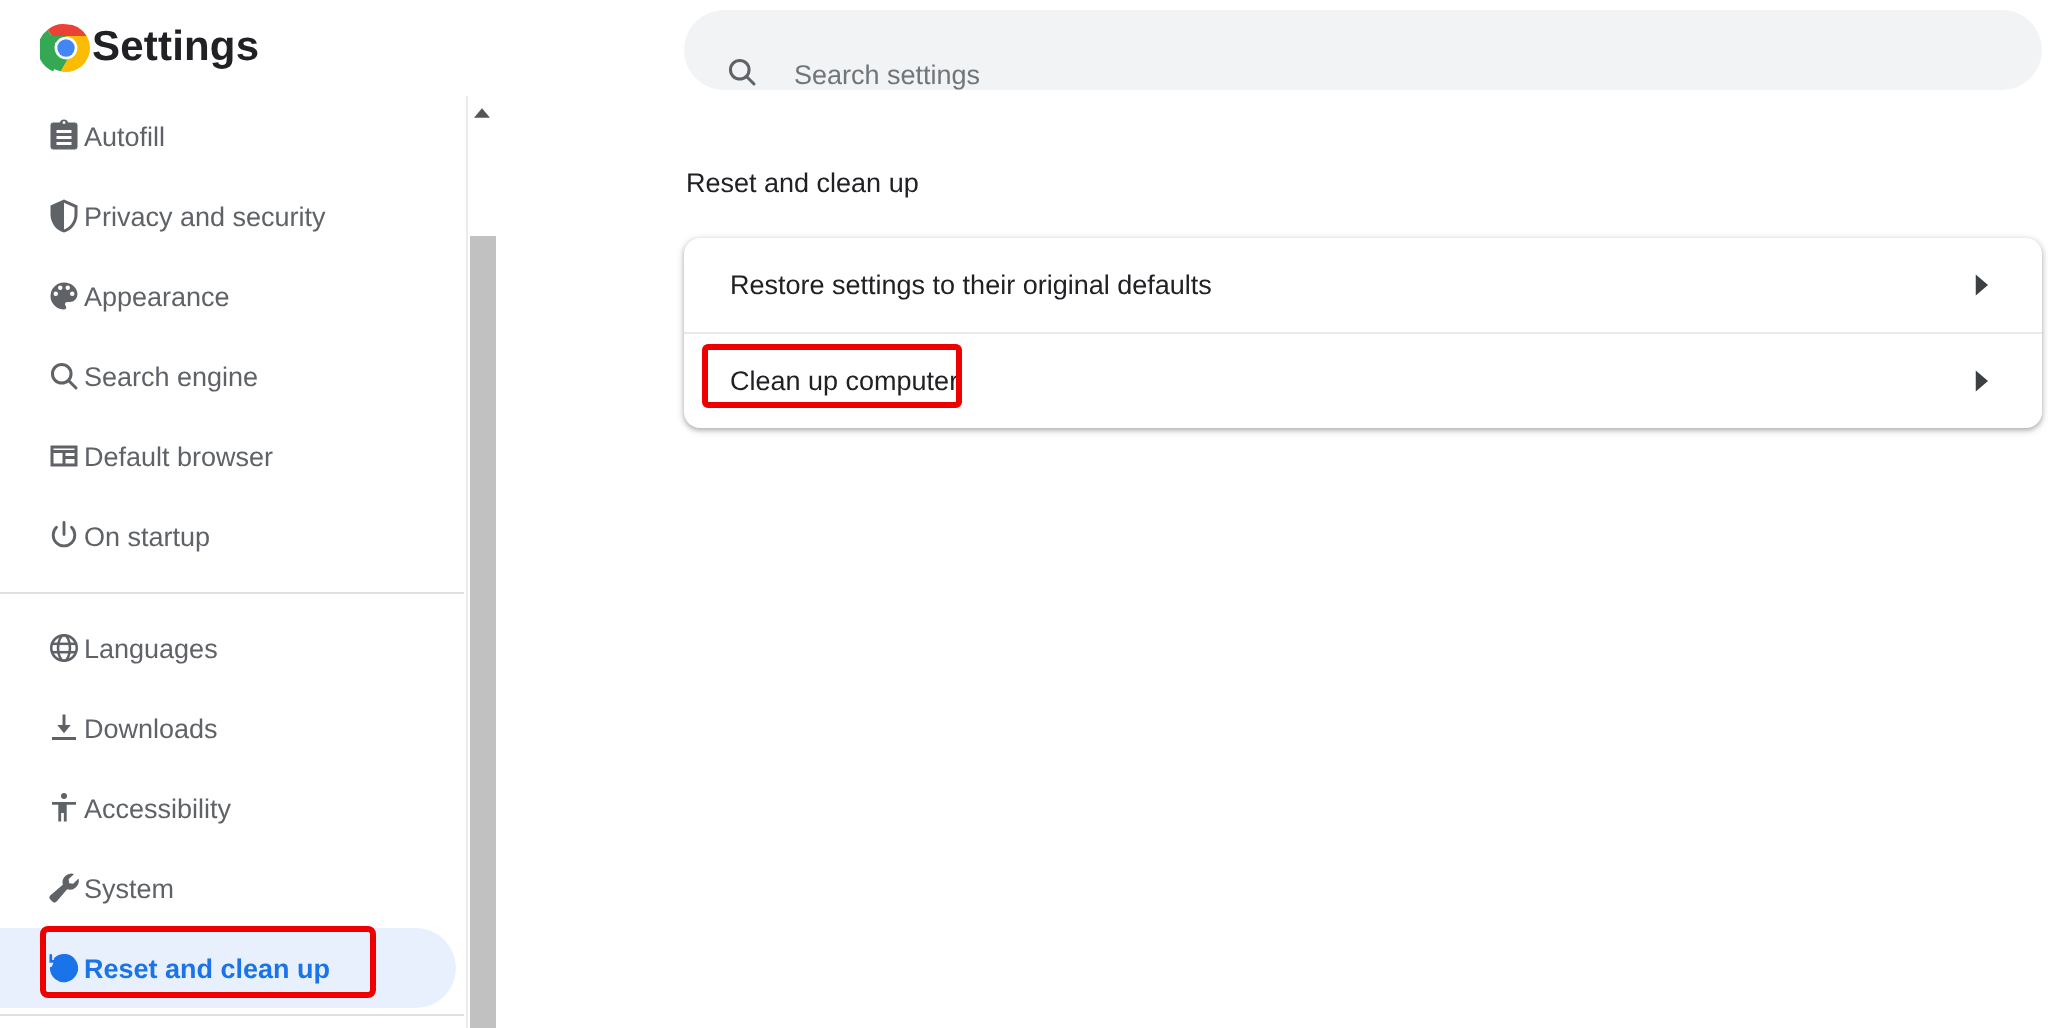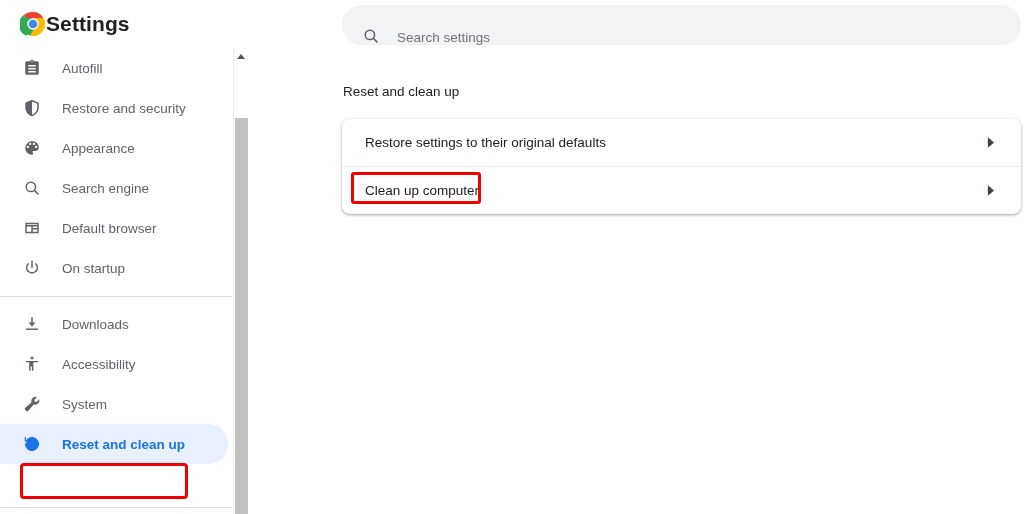--- a/index.html
+++ b/index.html
@@ -41,21 +41,21 @@
     color: #5f6368;
     font-size: 13.5px;
     border-radius: 0 20px 20px 0;
     margin-bottom: 0;
   }
   .navitem .ic {
     width: 20px; height: 20px; margin-left: 22px; flex: none;
     display: flex; align-items: center; justify-content: center;
   }
   .navitem .ic svg { display:block; }
-  .navitem .lbl { margin-left: 20px; white-space: nowrap; }
+  .navitem .lbl { white-space: nowrap; }
   .navitem.selected {
     background: #e8f0fe;
     color: #1a73e8;
     font-weight: bold;
   }
   .navitem.selected .ic svg { fill: #1a73e8; stroke: #1a73e8; }
 
   .divider {
     position: absolute; left: 0; width: 232px; height: 1px;
     background: #e0e0e0;
@@ -180,21 +180,21 @@
         <span class="lbl">Autofill</span>
       </div>
 
       <div class="navitem">
         <span class="ic">
           <svg viewBox="0 0 24 24" width="18" height="18" fill="#5f6368">
             <path d="M12 1L3 5v6c0 5.55 3.84 10.74 9 12 5.16-1.26 9-6.45 9-12V5zm0 2.18l7 3.11V11c0 4.52-2.98 8.74-7 9.93z"></path>
             <path d="M12 3.18V20.93C7.98 19.74 5 15.52 5 11V6.29z"></path>
           </svg>
         </span>
-        <span class="lbl">Restore and security</span>
+        <span class="lbl">Privacy and security</span>
       </div>
 
       <div class="navitem">
         <span class="ic">
           <svg viewBox="0 0 24 24" width="18" height="18" fill="#5f6368">
             <path d="M12 3a9 9 0 0 0 0 18 1.5 1.5 0 0 0 1.5-1.5 1.49 1.49 0 0 0-.44-1.06 1.49 1.49 0 0 1-.43-1.06A1.5 1.5 0 0 1 14.13 16h1.77A5.1 5.1 0 0 0 21 10.9C21 6.54 16.97 3 12 3zM6.5 12a1.5 1.5 0 1 1 1.5-1.5A1.5 1.5 0 0 1 6.5 12zm3-4a1.5 1.5 0 1 1 1.5-1.5A1.5 1.5 0 0 1 9.5 8zm5 0A1.5 1.5 0 1 1 16 6.5 1.5 1.5 0 0 1 14.5 8zm3 4a1.5 1.5 0 1 1 1.5-1.5 1.5 1.5 0 0 1-1.5 1.5z"></path>
           </svg>
         </span>
         <span class="lbl">Appearance</span>
       </div>
@@ -226,20 +226,31 @@
           </svg>
         </span>
         <span class="lbl">On startup</span>
       </div>
     </div>
 
     <div class="divider" id="div-mid"></div>
 
     <div class="navgroup" id="group-2">
 
+      <div class="navitem">
+        <span class="ic">
+          <svg viewBox="0 0 24 24" width="18" height="18" fill="none" stroke="#5f6368" stroke-width="1.7">
+            <circle cx="12" cy="12" r="8.5"></circle>
+            <ellipse cx="12" cy="12" rx="4" ry="8.5"></ellipse>
+            <line x1="3.6" y1="9.2" x2="20.4" y2="9.2"></line>
+            <line x1="3.6" y1="14.8" x2="20.4" y2="14.8"></line>
+          </svg>
+        </span>
+        <span class="lbl">Languages</span>
+      </div>
 
       <div class="navitem">
         <span class="ic">
           <svg viewBox="0 0 24 24" width="18" height="18" fill="#5f6368">
             <path d="M11 3h2v7h3.5L12 15.5 7.5 10H11z"></path>
             <rect x="4" y="18" width="16" height="2"></rect>
           </svg>
         </span>
         <span class="lbl">Downloads</span>
       </div>

